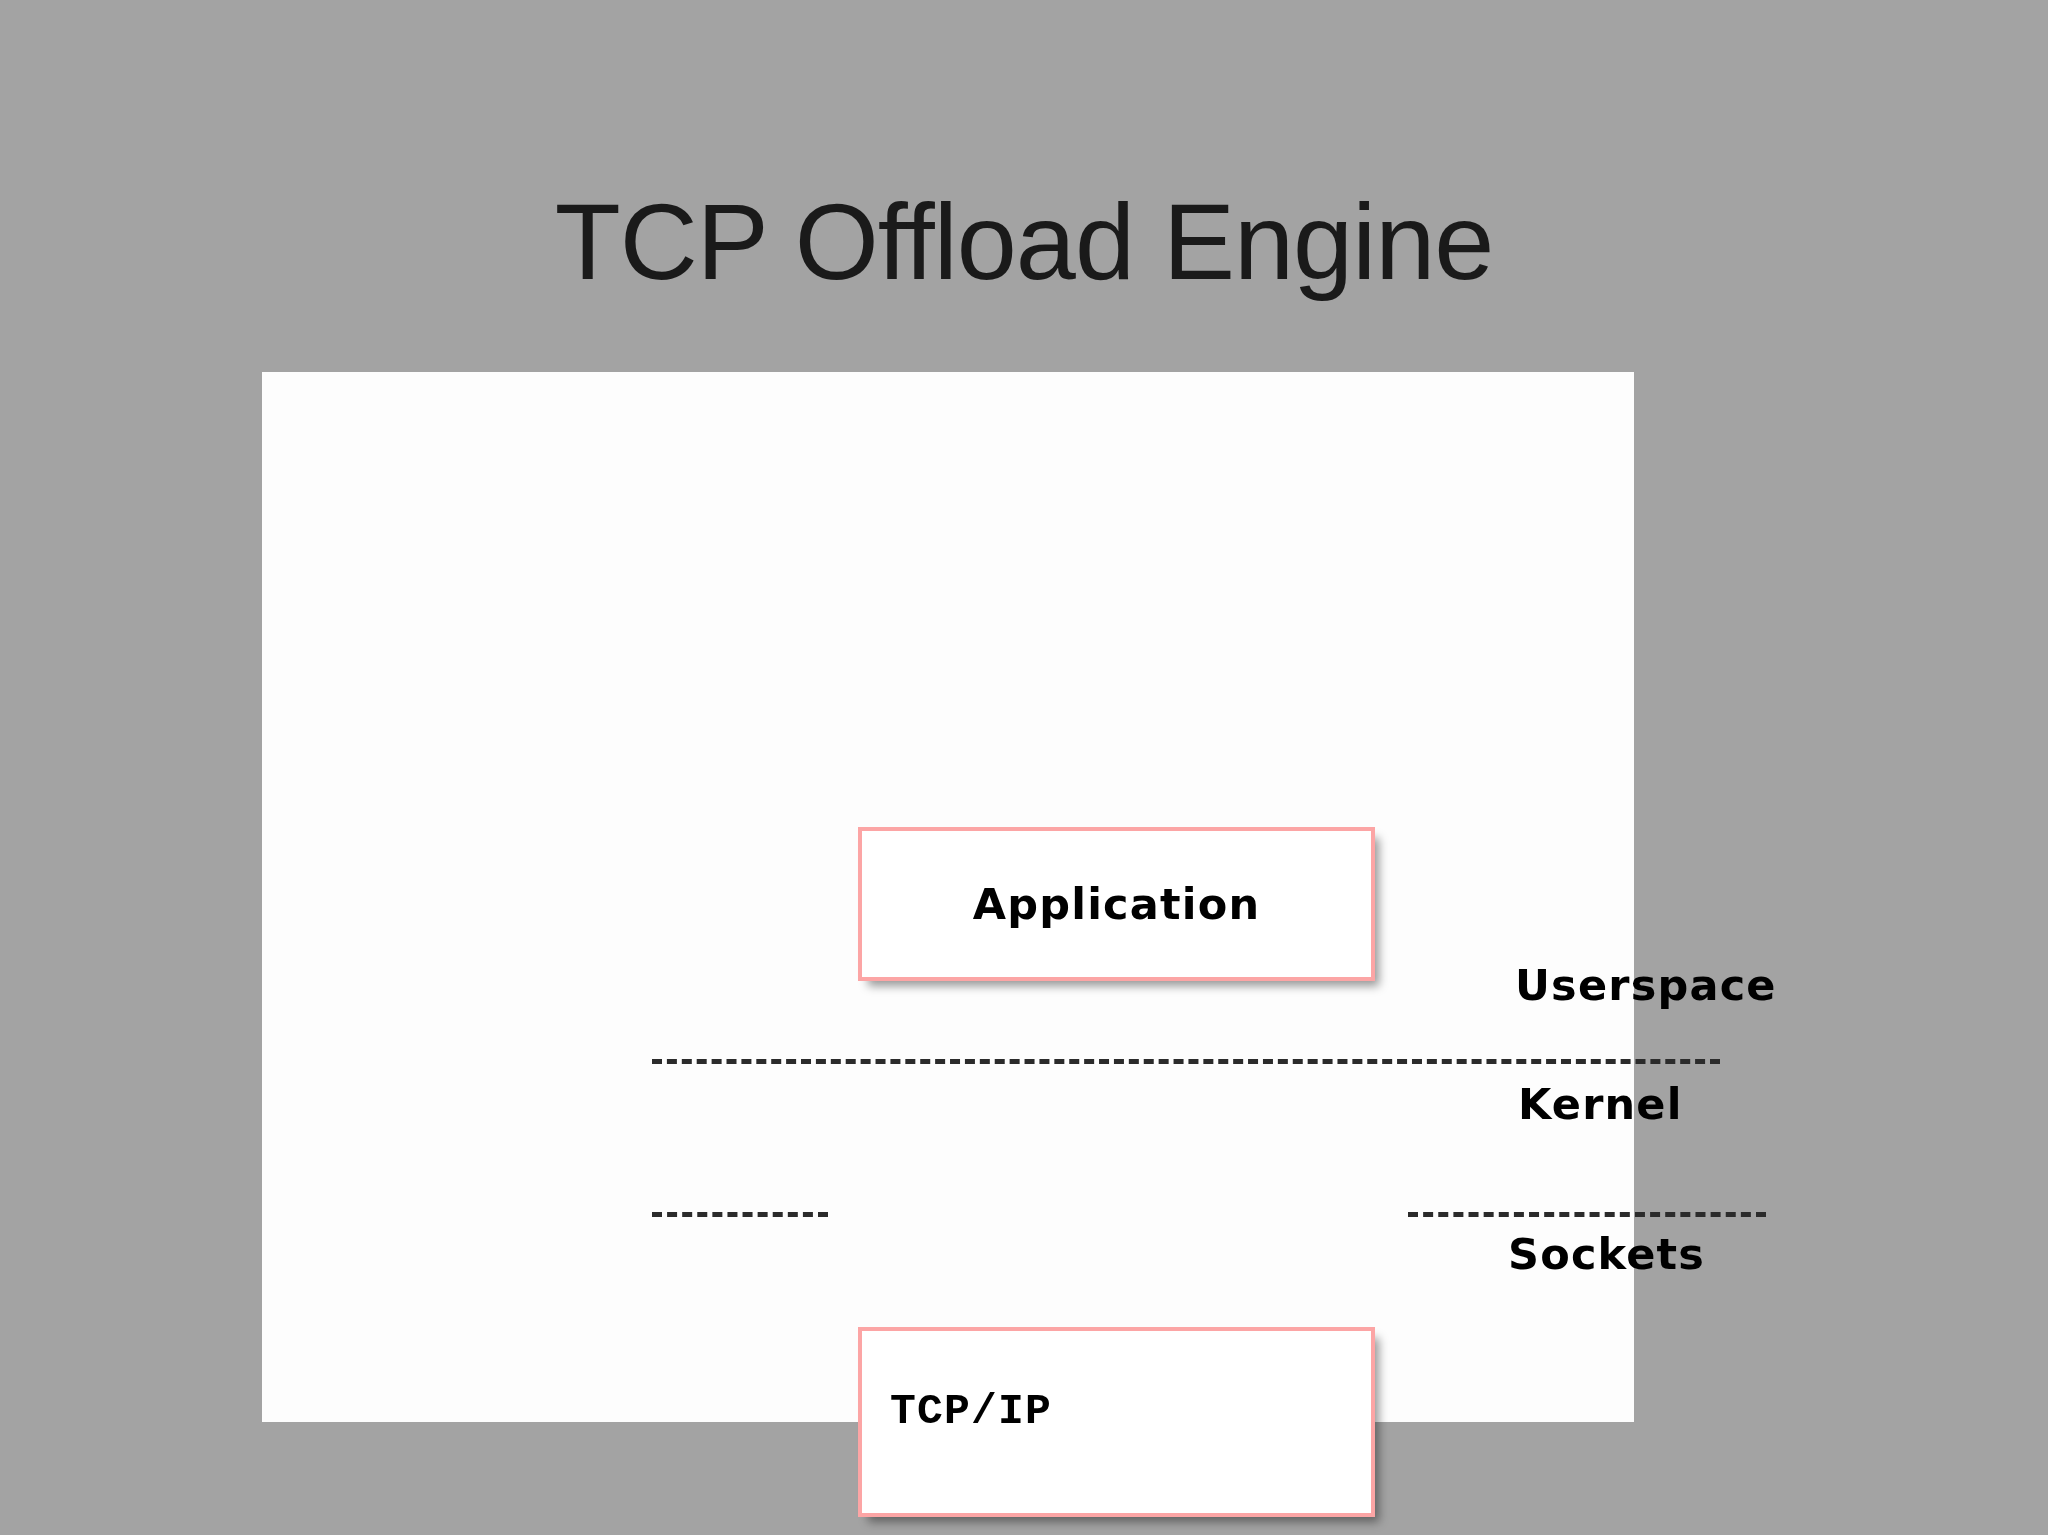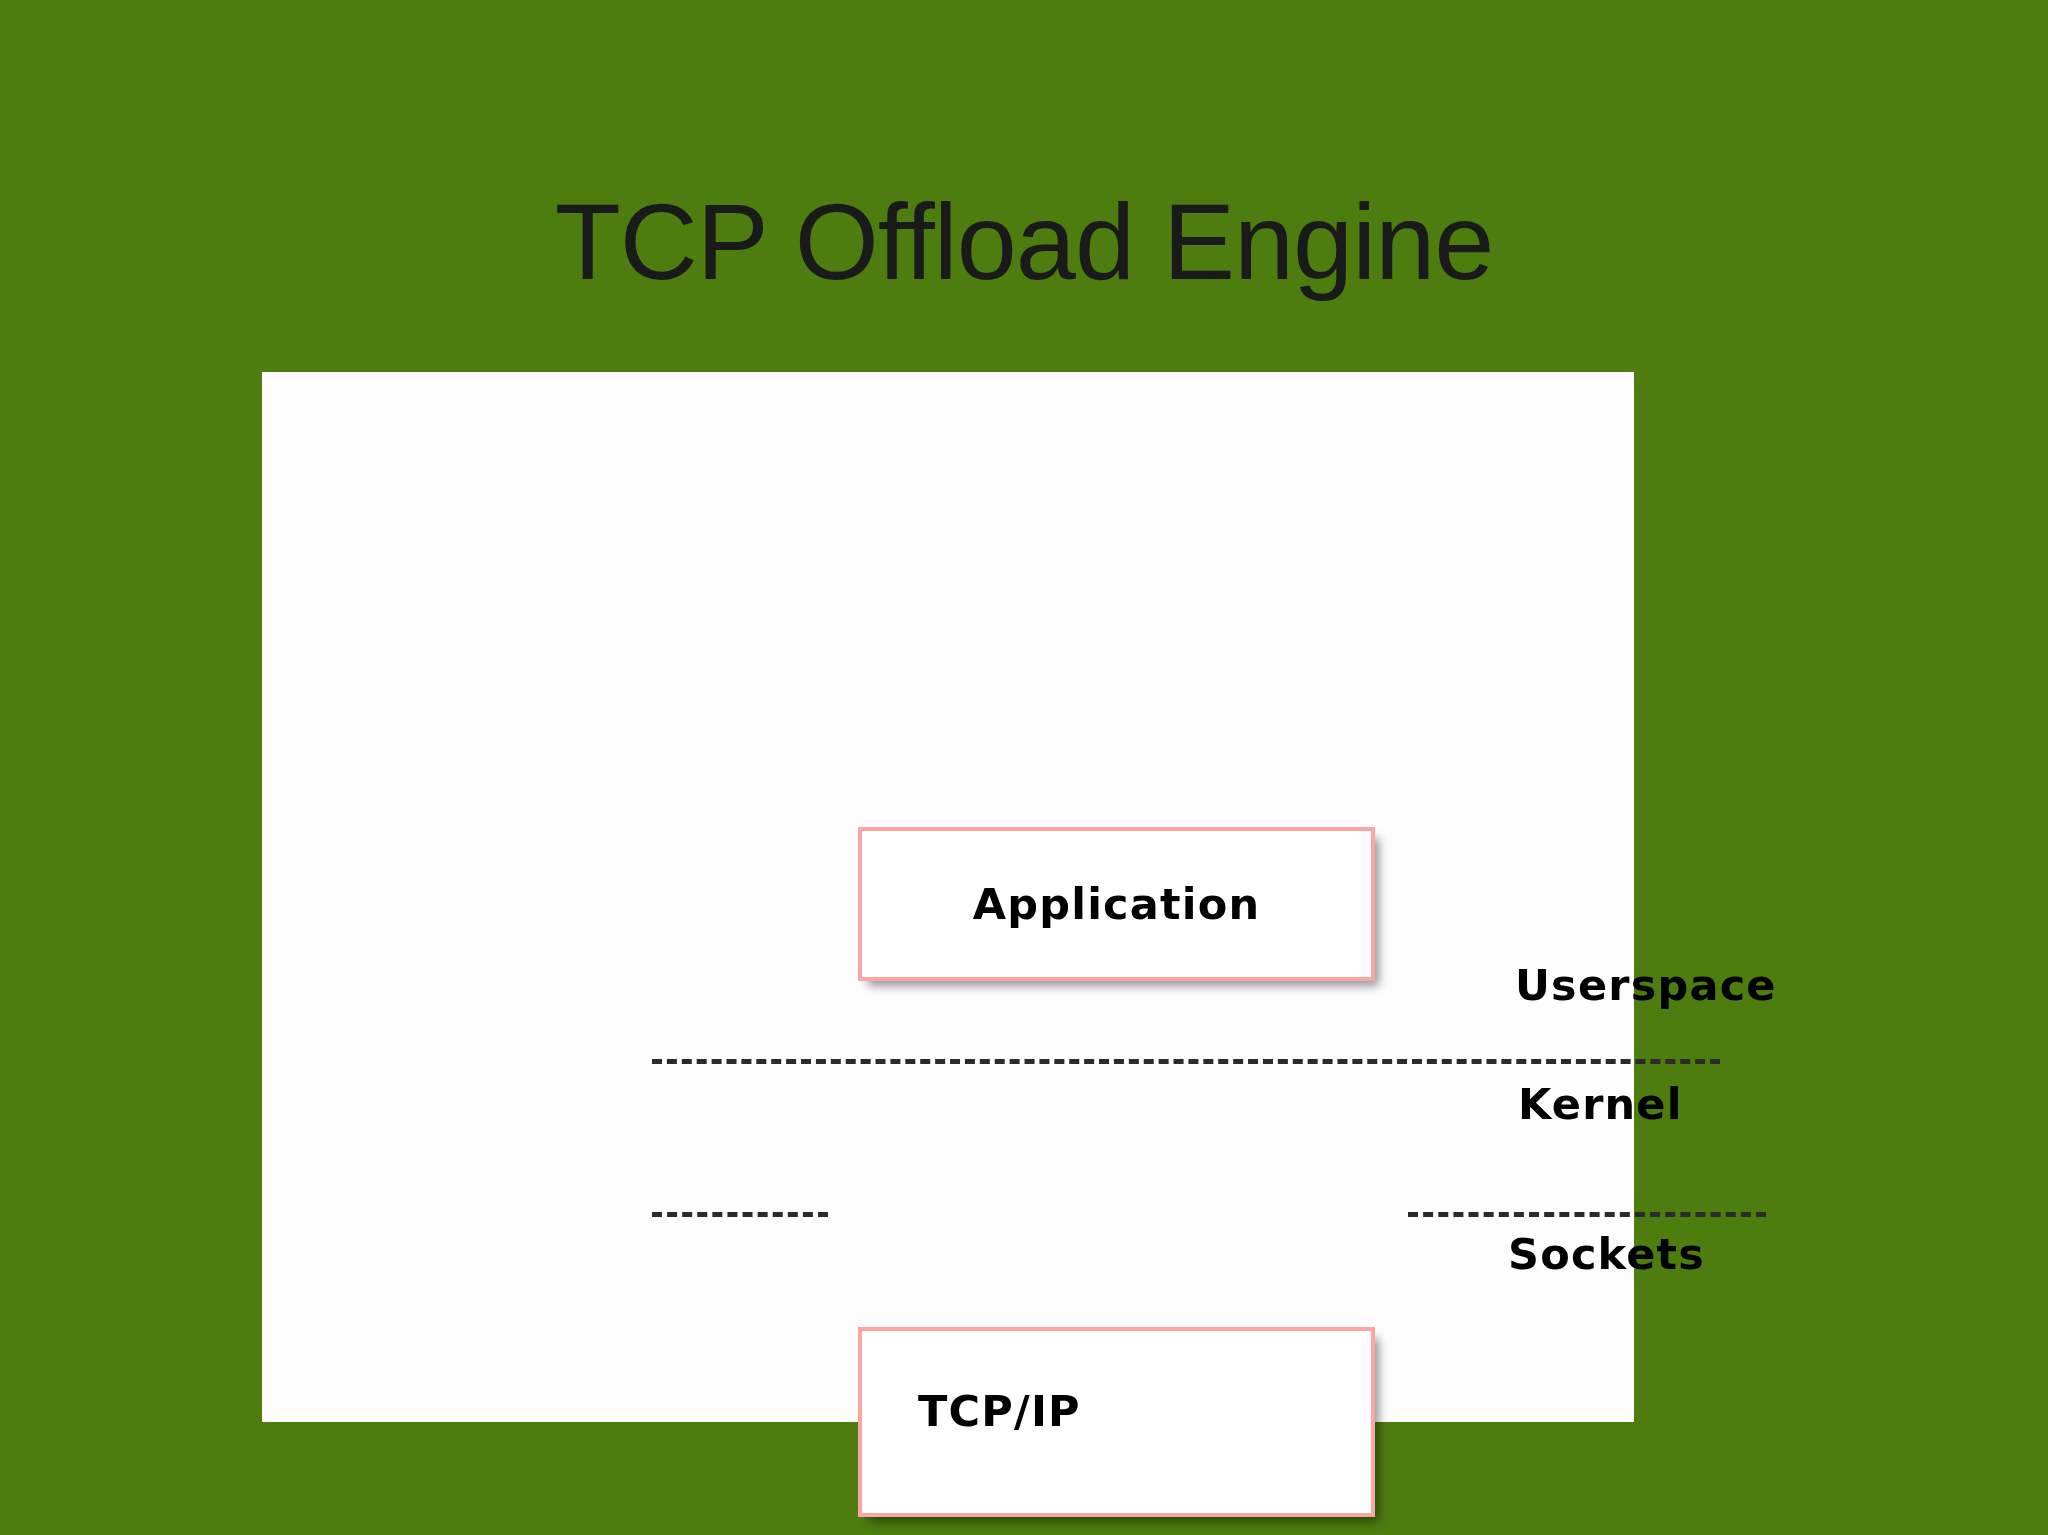--- a/index.html
+++ b/index.html
@@ -8,21 +8,21 @@
     padding: 0;
     background: #ffffff;
   }
   body {
     font-family: "DejaVu Sans", sans-serif;
   }
   #slide {
     position: relative;
     width: 2048px;
     height: 1535px;
-    background: #4d7c0f;
+    background: #a3a3a3;
     overflow: hidden;
   }
 
   
   #slide-title {
     position: absolute;
     left: 0;
     top: 112px;
     width: 2048px;
     text-align: center;
@@ -75,22 +75,23 @@
   }
 
   #box-sockets { top: 768px; height: 106px; }
   #box-sockets .layer-label {
     padding-left: 58px;
     margin-top: -6px;
   }
 
   #box-tcpip { top: 955px; height: 190px; }
   #box-tcpip .layer-label {
-    padding-left: 56px;
+    padding-left: 28px;
     margin-top: -22px;
+    font-family: Liberation Mono, monospace;
   }
 
   
   .dash-rule {
     position: absolute;
     height: 0;
     border-top: 5px dashed #2b2b2b;
   }
   #dash-userspace-kernel {
     left: 390px;

